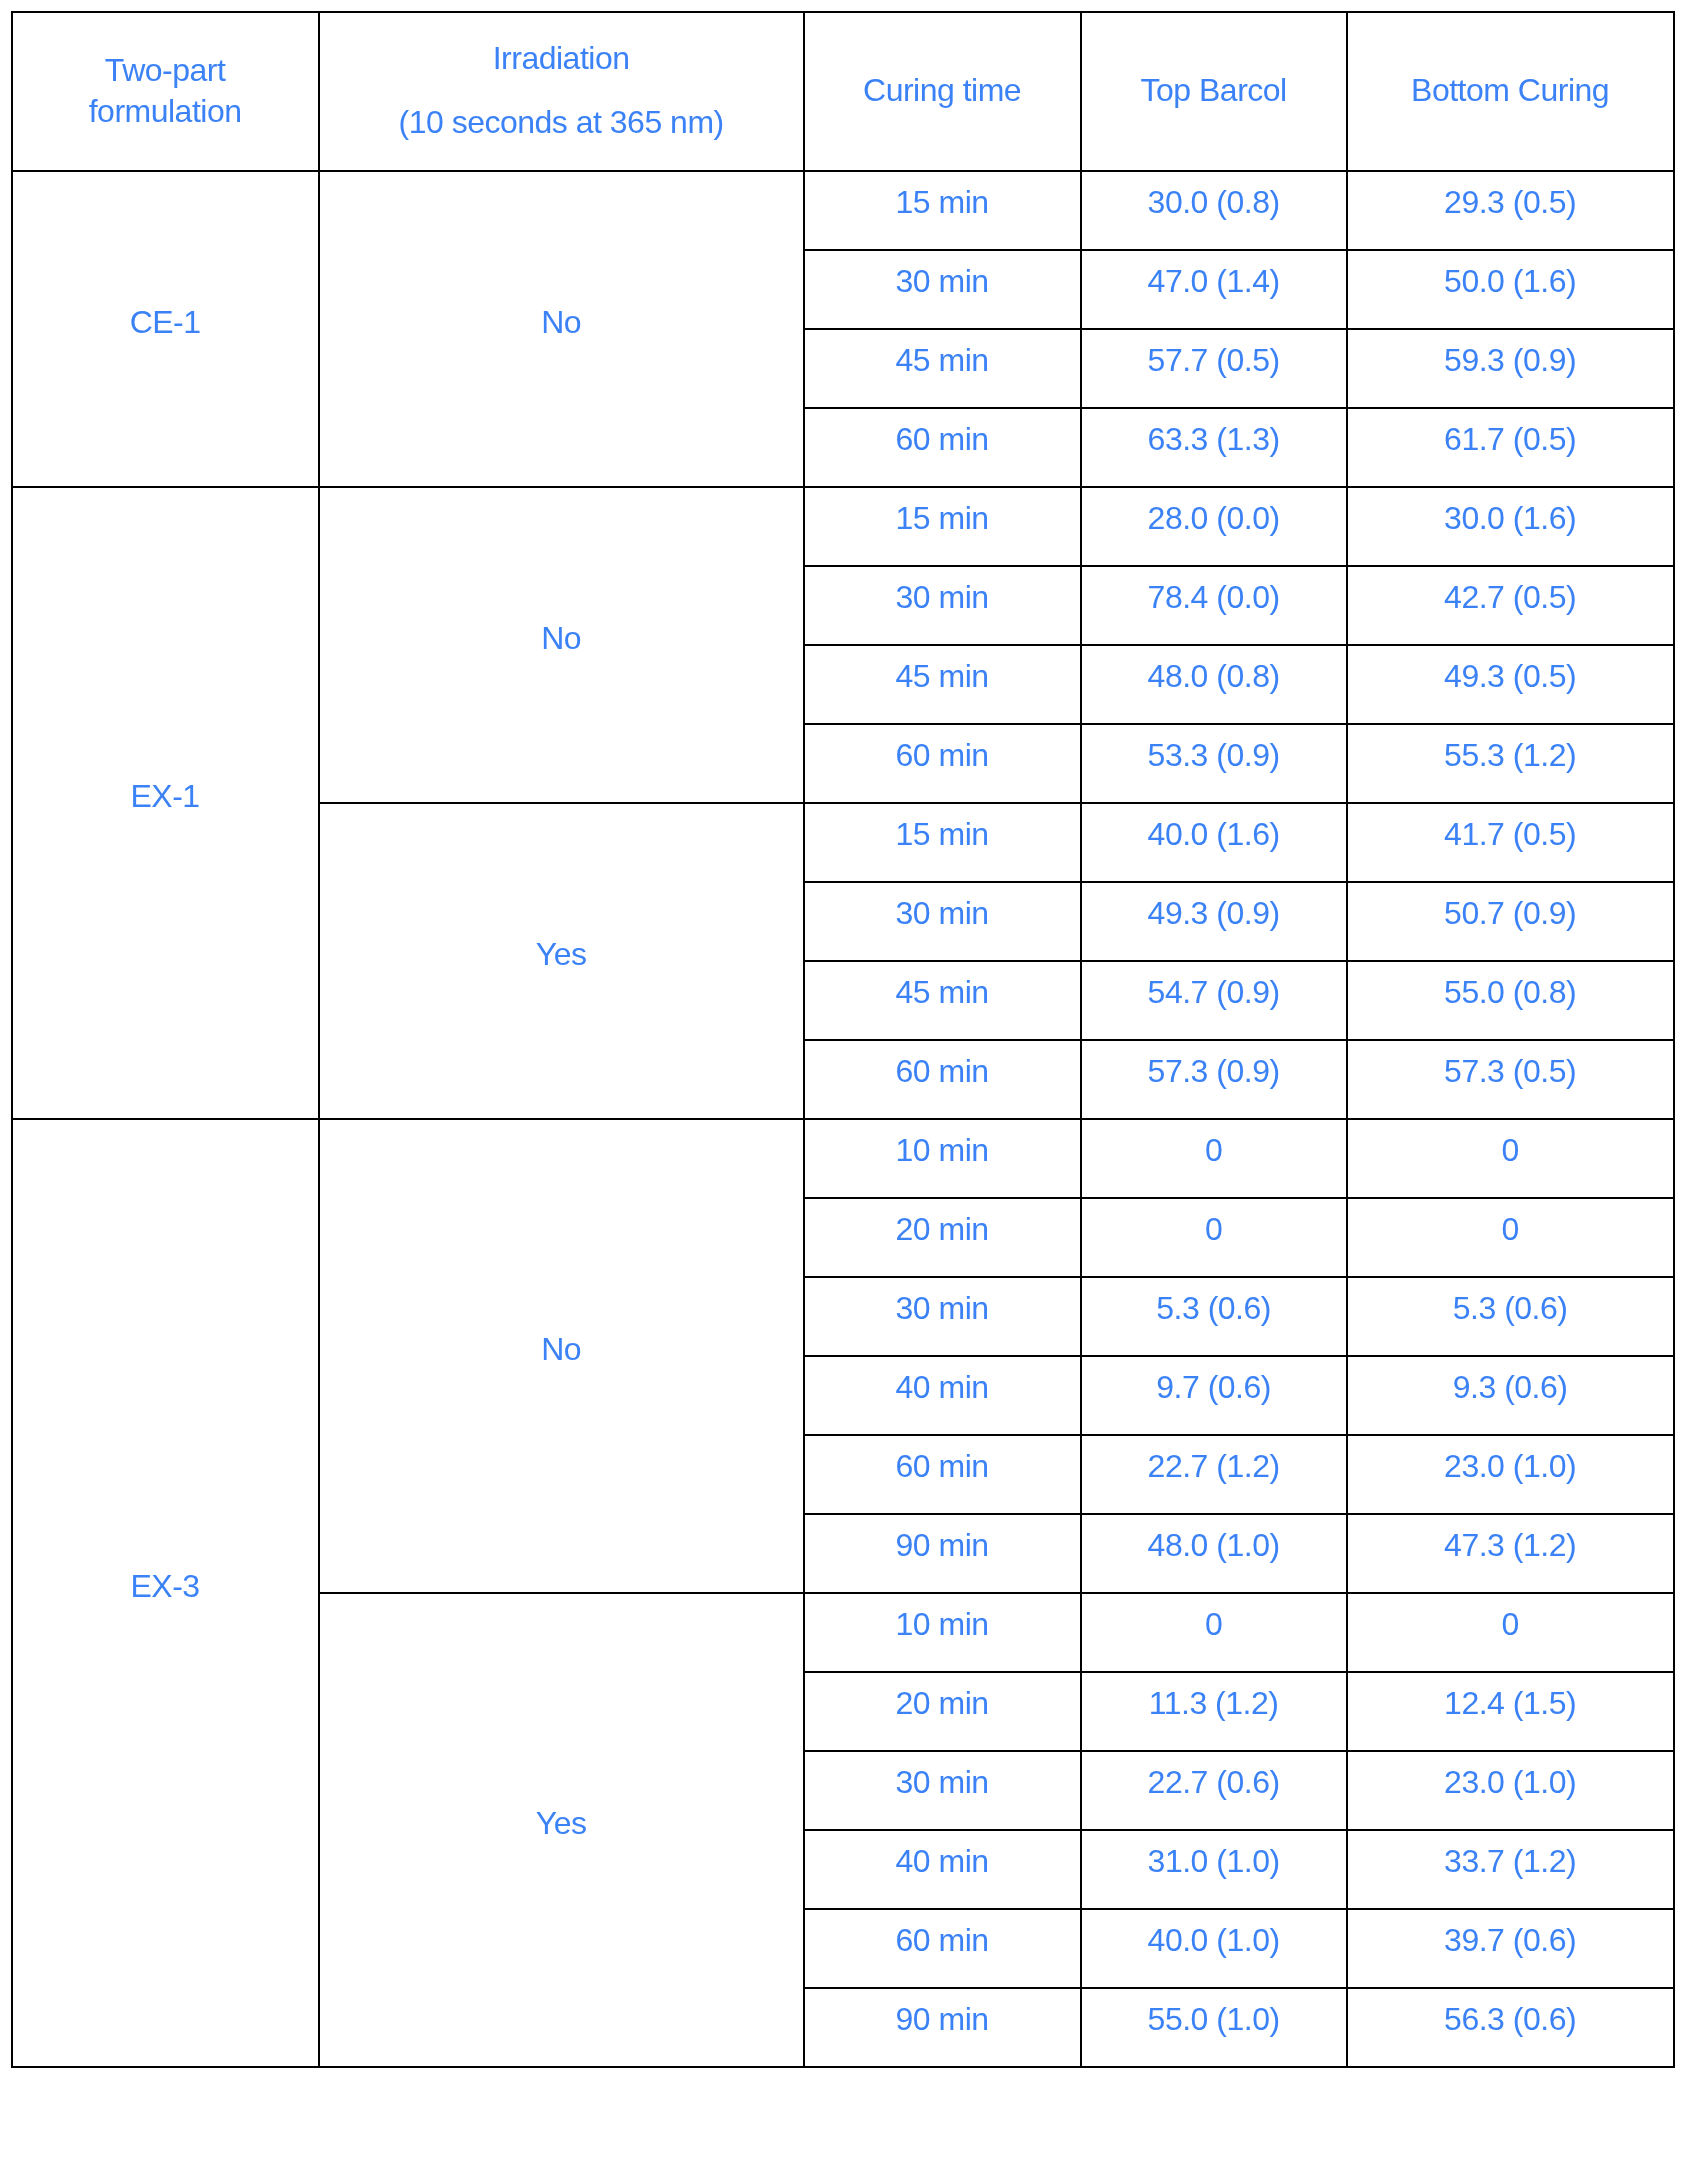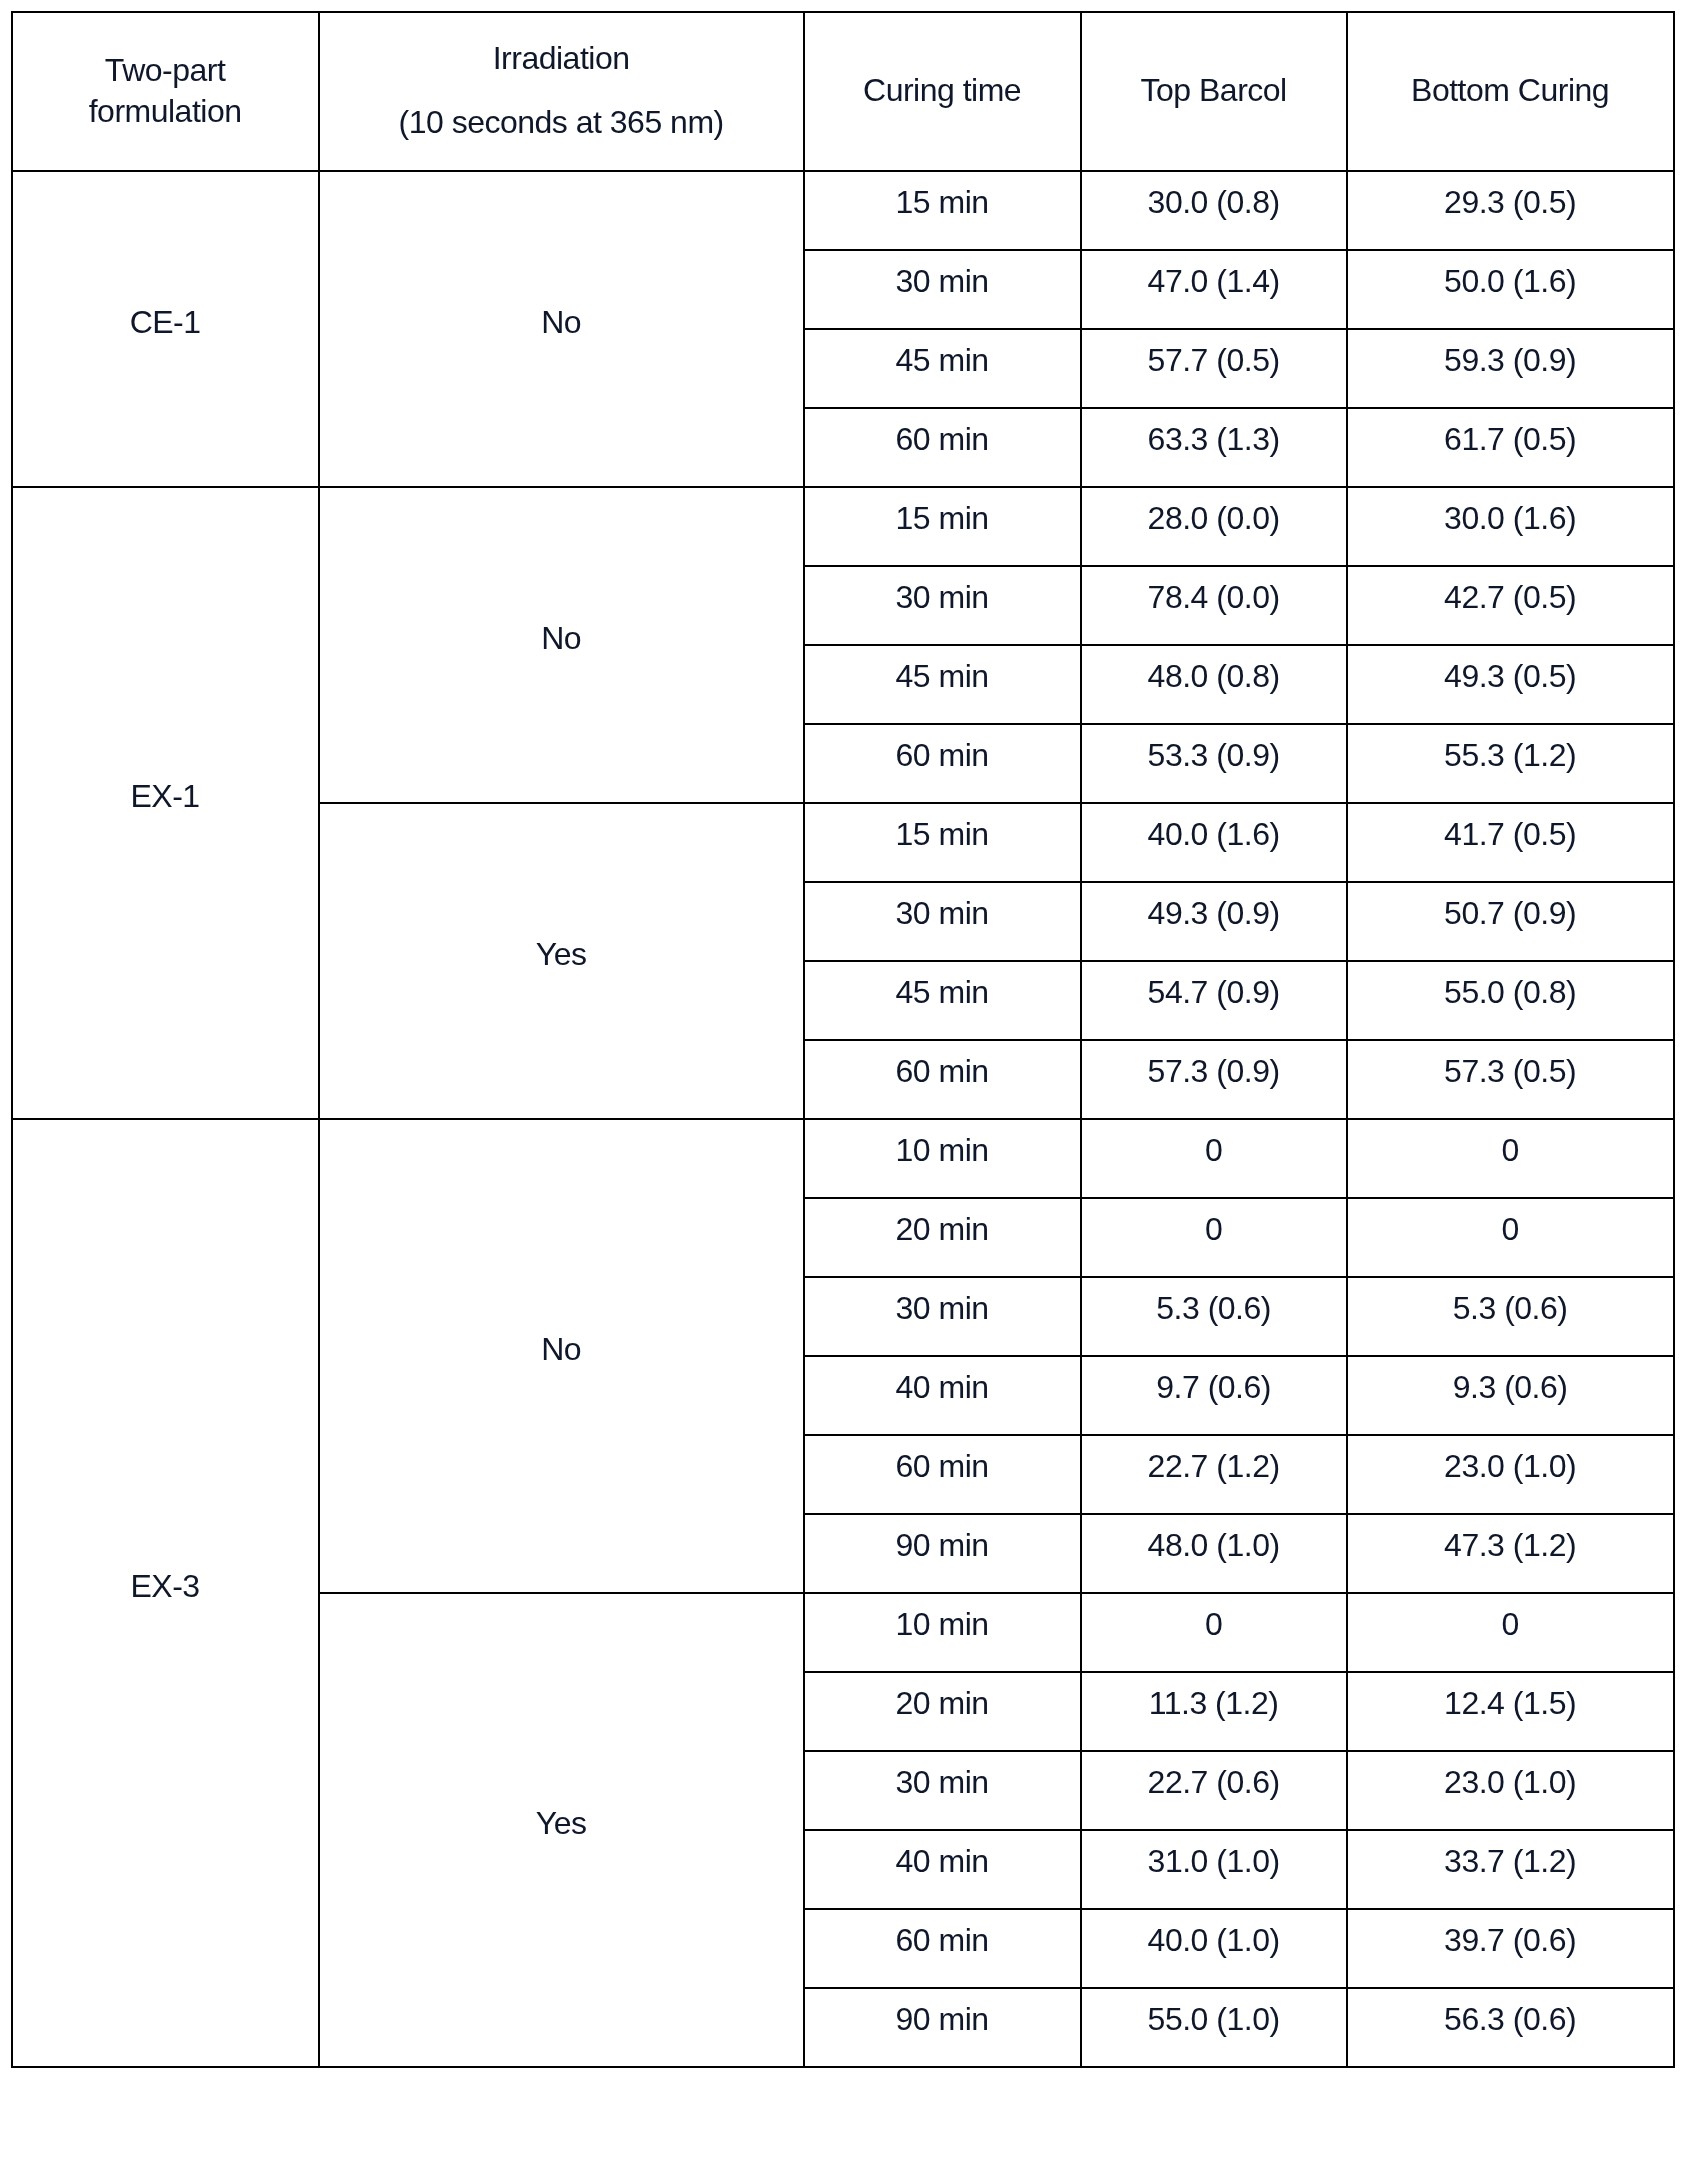--- a/index.html
+++ b/index.html
@@ -4,21 +4,21 @@
 <style>
   html, body { margin: 0; padding: 0; background: #ffffff; }
   body { width: 1686px; height: 2173px; position: relative; overflow: hidden; }
   .tbl {
     position: absolute; left: 10.6px; top: 10.6px;
     border-collapse: collapse;
     table-layout: fixed;
     width: 1663px;
     font-family: "Liberation Sans", "DejaVu Sans", sans-serif;
     font-size: 32px;
-    color: #0f172a;
+    color: #3b82f6;
   }
   .tbl th, .tbl td {
     border: 2.9px solid #000000;
     text-align: center;
     padding: 0;
     font-weight: normal;
     letter-spacing: -0.5px;
   }
   .tbl thead th {
     height: 157px;

